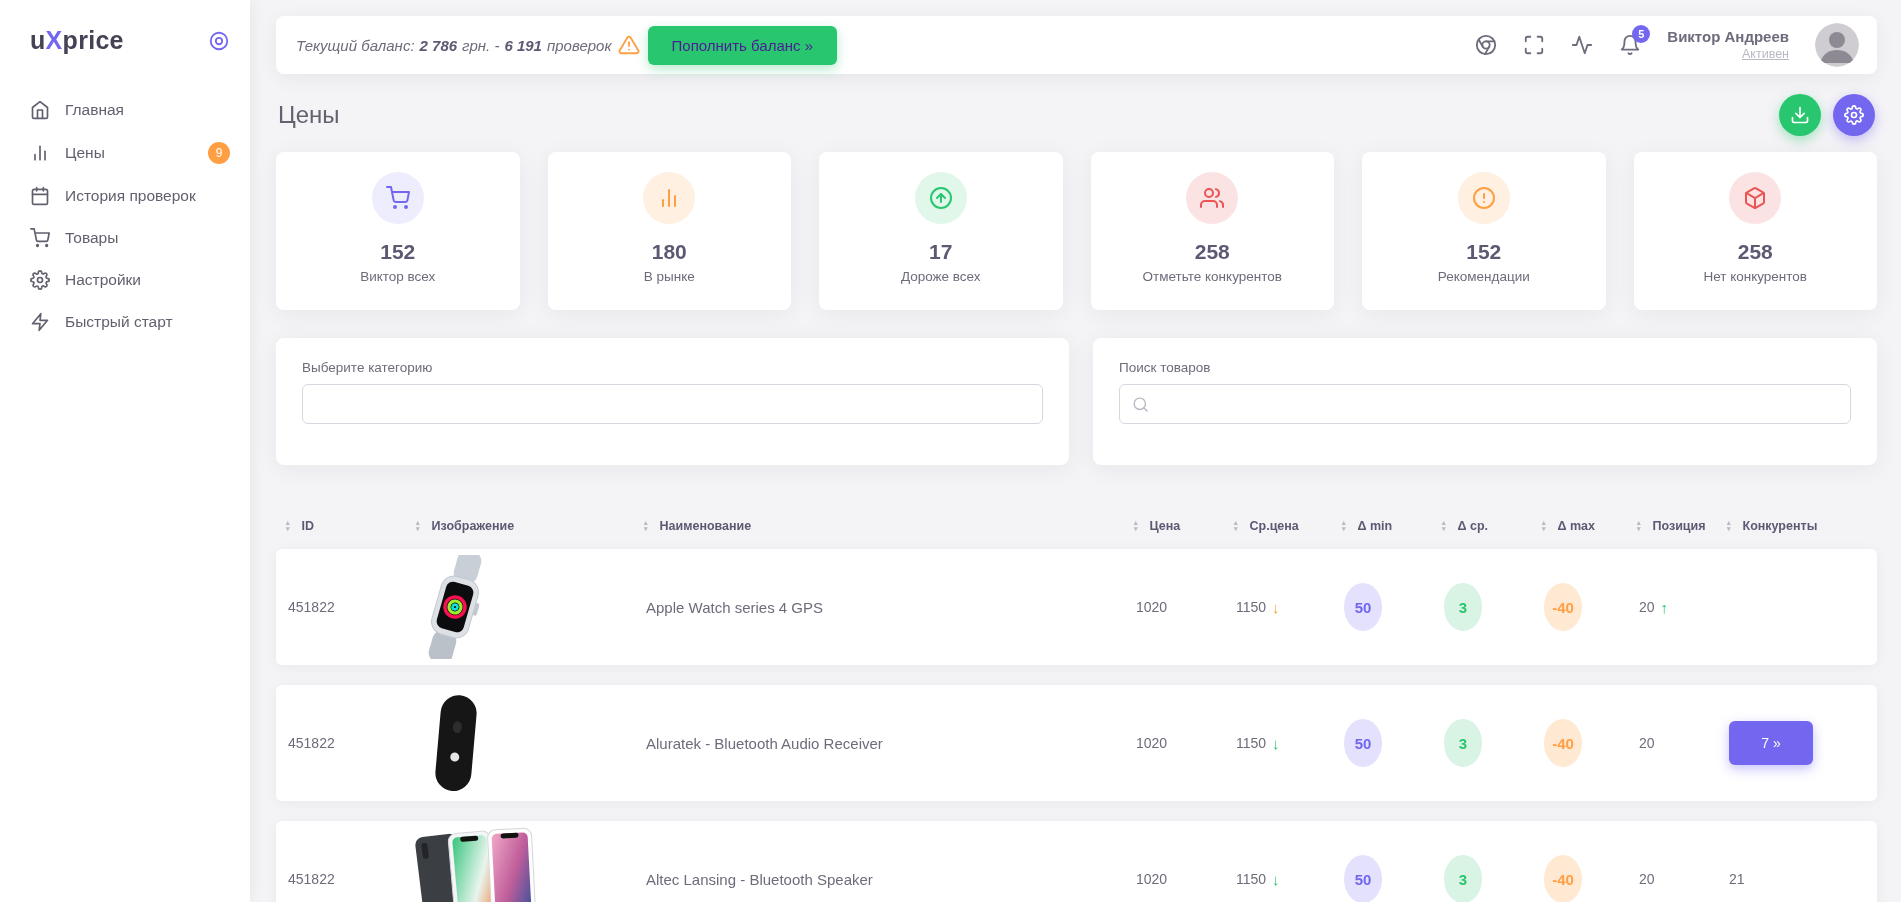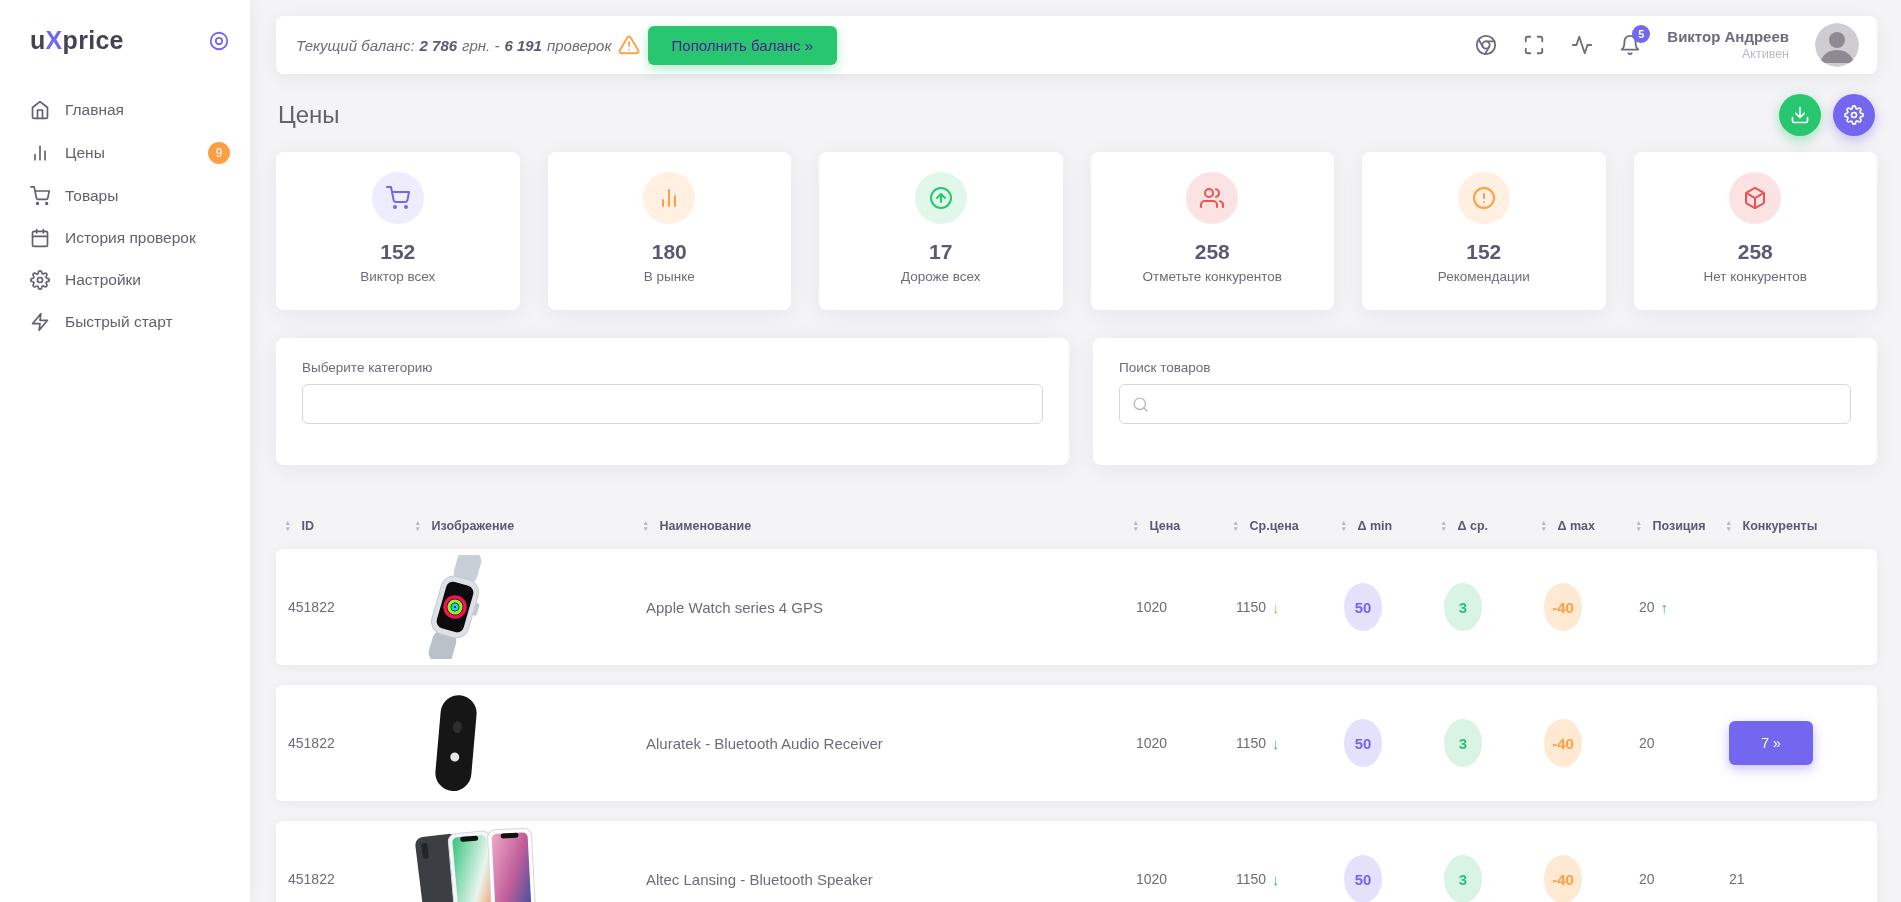--- a/index.html
+++ b/index.html
@@ -31,21 +31,21 @@
   .topbar { background:#fff; border-radius:8px; box-shadow:0 4px 20px rgba(0,0,0,.06); height:58px; display:flex; align-items:center; padding:0 10px 0 20px; flex-shrink:0; }
   .balance { font-size:15px; display:flex; align-items:center; gap:5px; color:#6e6b7b; white-space:nowrap;font-style:italic; }
   .balance b { color:#5e5873; font-weight:700; }
   .warn { display:flex; color:#ff9f43; margin:0 8px 0 6px; }
   .btn-topup { background:#28c76f; color:#4c1d95; border:none; border-radius:6px; padding:11px 24px; font-size:15px; font-weight:500; cursor:pointer; box-shadow:0 4px 12px rgba(40,199,111,.35); }
   .topbar-right { margin-left:auto; display:flex; align-items:center; gap:26px; }
   .icon-btn { background:none; border:none; cursor:pointer; color:#6e6b7b; position:relative; display:flex; }
   .bell-badge { position:absolute; top:-9px; right:-9px; background:#7367f0; color:#fff; font-size:11px; font-weight:700; min-width:18px; height:18px; border-radius:9px; display:flex; align-items:center; justify-content:center; }
   .user { text-align:right; line-height:1.25; }
   .user-name { font-size:15px; font-weight:600; color:#6e6b7b; }
-  .user-status { font-size:12.5px; color:#b9b9c3; }
+  .user-status { font-size:12.5px; color:#b9b9c3;text-decoration:underline; }
   .avatar { width:44px; height:44px; border-radius:50%; overflow:hidden; flex-shrink:0; margin-right:8px; cursor:pointer; border:none; background:none; padding:0; }
 
   
   .page-head { display:flex; align-items:center; justify-content:space-between; margin:20px 2px 16px 2px; flex-shrink:0; }
   .page-title { font-size:24px; font-weight:500; color:#65626f; }
   .head-actions { display:flex; gap:12px; }
   .circle-btn { width:42px; height:42px; border-radius:50%; border:none; display:flex; align-items:center; justify-content:center; cursor:pointer; color:#fff; }
   .circle-btn.green { background:#28c76f; box-shadow:0 4px 12px rgba(40,199,111,.4); }
   .circle-btn.purple { background:#7367f0; box-shadow:0 4px 12px rgba(115,103,240,.4); }
 
@@ -117,37 +117,37 @@
               <line x1="12" y1="20" x2="12" y2="4"></line>
               <line x1="18" y1="20" x2="18" y2="10"></line>
             </svg>
           </span>
         <span>Цены</span>
         <span class="badge-orange">9</span>
       </button>
       <button class="menu-item">
         <span class="mi-ic">
             <svg class="ic" width="20" height="20" viewBox="0 0 24 24">
-              <circle cx="9" cy="21" r="1"></circle>
-              <circle cx="20" cy="21" r="1"></circle>
-              <path d="M1 1h4l2.68 13.39a2 2 0 0 0 2 1.61h9.72a2 2 0 0 0 2-1.61L23 6H6"></path>
-            </svg>
-          </span>
-        <span>Товары</span>
-      </button>
-      <button class="menu-item">
-        <span class="mi-ic">
-            <svg class="ic" width="20" height="20" viewBox="0 0 24 24">
               <rect x="3" y="4" width="18" height="18" rx="2"></rect>
               <line x1="16" y1="2" x2="16" y2="6"></line>
               <line x1="8" y1="2" x2="8" y2="6"></line>
               <line x1="3" y1="10" x2="21" y2="10"></line>
             </svg>
           </span>
         <span>История проверок</span>
+      </button>
+      <button class="menu-item">
+        <span class="mi-ic">
+            <svg class="ic" width="20" height="20" viewBox="0 0 24 24">
+              <circle cx="9" cy="21" r="1"></circle>
+              <circle cx="20" cy="21" r="1"></circle>
+              <path d="M1 1h4l2.68 13.39a2 2 0 0 0 2 1.61h9.72a2 2 0 0 0 2-1.61L23 6H6"></path>
+            </svg>
+          </span>
+        <span>Товары</span>
       </button>
       <button class="menu-item">
         <span class="mi-ic">
             <svg class="ic" width="20" height="20" viewBox="0 0 24 24">
               <circle cx="12" cy="12" r="3"></circle>
               <path d="M19.4 15a1.65 1.65 0 0 0 .33 1.82l.06.06a2 2 0 0 1 0 2.83 2 2 0 0 1-2.83 0l-.06-.06a1.65 1.65 0 0 0-1.82-.33 1.65 1.65 0 0 0-1 1.51V21a2 2 0 0 1-2 2 2 2 0 0 1-2-2v-.09A1.65 1.65 0 0 0 9 19.4a1.65 1.65 0 0 0-1.82.33l-.06.06a2 2 0 0 1-2.83 0 2 2 0 0 1 0-2.83l.06-.06a1.65 1.65 0 0 0 .33-1.82 1.65 1.65 0 0 0-1.51-1H3a2 2 0 0 1-2-2 2 2 0 0 1 2-2h.09A1.65 1.65 0 0 0 4.6 9a1.65 1.65 0 0 0-.33-1.82l-.06-.06a2 2 0 0 1 0-2.83 2 2 0 0 1 2.83 0l.06.06a1.65 1.65 0 0 0 1.82.33H9a1.65 1.65 0 0 0 1-1.51V3a2 2 0 0 1 2-2 2 2 0 0 1 2 2v.09a1.65 1.65 0 0 0 1 1.51 1.65 1.65 0 0 0 1.82-.33l.06-.06a2 2 0 0 1 2.83 0 2 2 0 0 1 0 2.83l-.06.06a1.65 1.65 0 0 0-.33 1.82V9a1.65 1.65 0 0 0 1.51 1H21a2 2 0 0 1 2 2 2 2 0 0 1-2 2h-.09a1.65 1.65 0 0 0-1.51 1z"></path>
             </svg>
           </span>
         <span>Настройки</span>
       </button>

